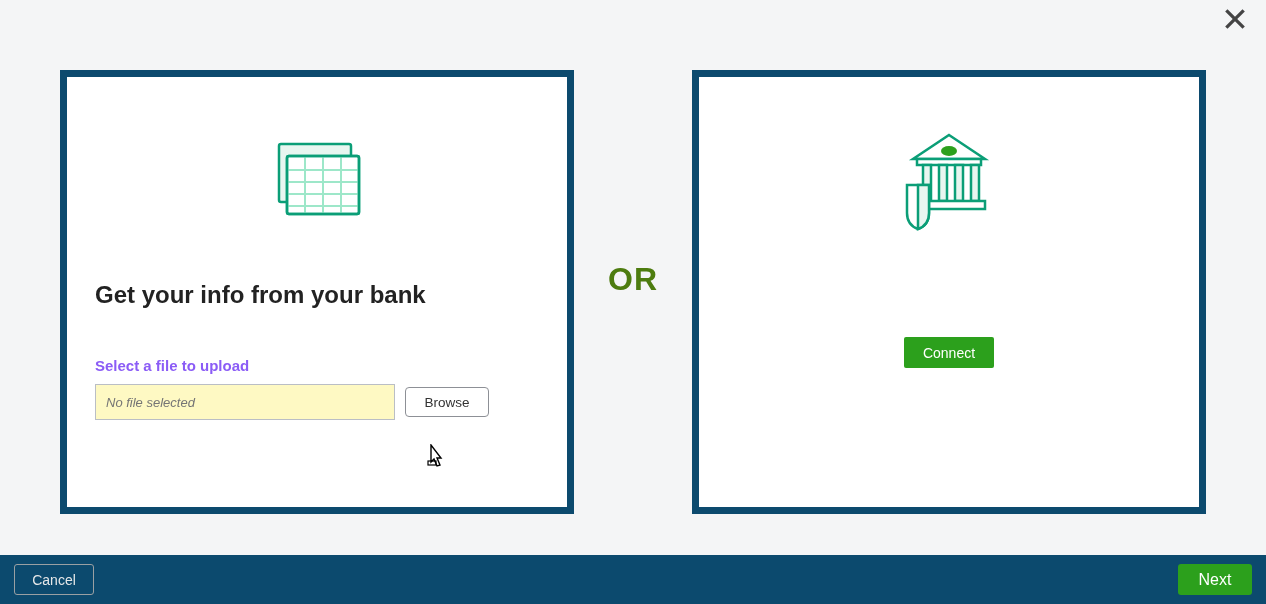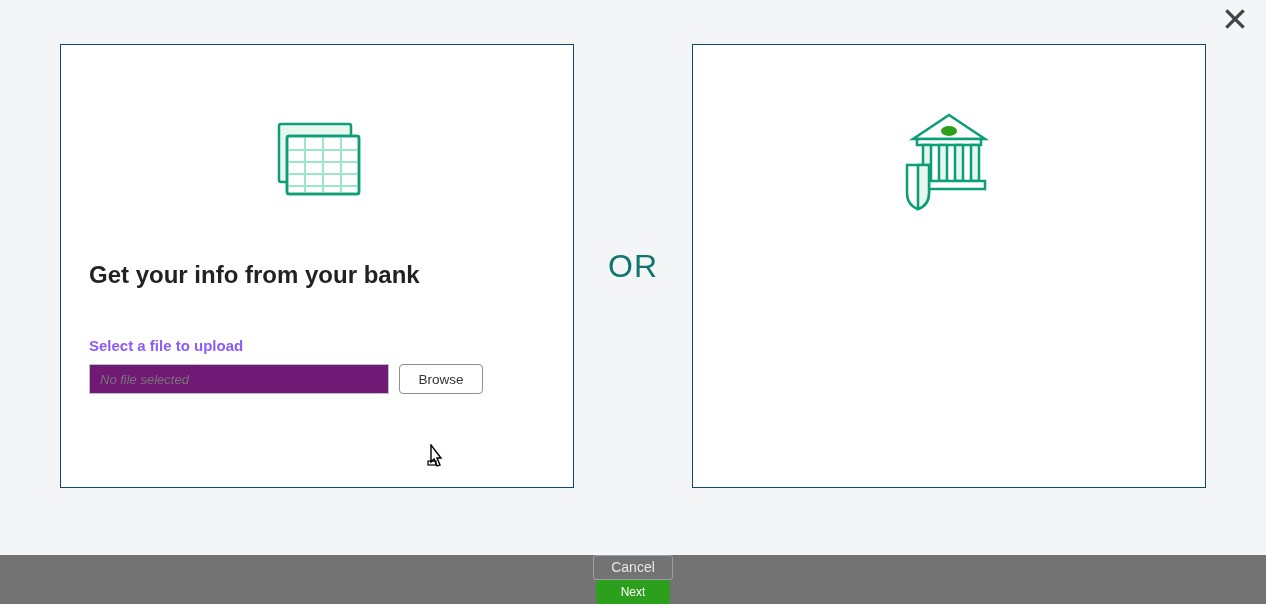--- a/index.html
+++ b/index.html
@@ -47,35 +47,36 @@
   }
   .content {
     padding: 44px 52px 60px 52px;
     display: flex;
     align-items: stretch;
     justify-content: center;
     gap: 0;
   }
   .card {
     background: #fff;
-    border: 1px solid #0c4a6e;
+    border: 7px solid #0c4a6e;
     width: 514px;
     min-height: 444px;
-    padding: 60px 28px 28px 28px;
+    padding: 48px 28px 28px 28px;
     display: flex;
     flex-direction: column;
+    margin-top: 26px;
   }
   .or-sep {
     width: 118px;
     display: flex;
     align-items: center;
     justify-content: center;
     font-size: 32px;
-    font-weight: 400;
-    color: #0f766e;
+    font-weight: 700;
+    color: #4d7c0f;
     letter-spacing: 1px;
   }
   .card-icon {
     height: 104px;
     display: flex;
     align-items: center;
     justify-content: center;
     margin-bottom: 48px;
     margin-top: 4px;
   }
@@ -101,27 +102,27 @@
     margin-top: 30px;
     margin-bottom: 10px;
   }
   .upload-row {
     display: flex;
     gap: 10px;
     align-items: center;
   }
   .file-input {
     flex: 0 0 300px;
-    height: 30px;
+    height: 36px;
     border: 1px solid #babec5;
     padding: 4px 10px;
     font-size: 13px;
     font-style: italic;
     color: #8a8f95;
-    background: #701a75;
+    background: #fef9c3;
   }
   .browse-btn {
     height: 30px;
     width: 84px;
     border: 1px solid #8d9096;
     background: #fff;
     font-size: 13.5px;
     color: #333;
     cursor: pointer;
     border-radius: 4px;
@@ -140,44 +141,43 @@
     font-size: 14px;
     border-radius: 2px;
     cursor: pointer;
   }
   .footer {
     position: absolute;
     bottom: 0;
     left: 0;
     right: 0;
     height: 49px;
-    background: #737373;
+    background: #0c4a6e;
     display: flex;
     align-items: center;
     justify-content: space-between;
     padding: 0 14px;
-    flex-direction: column;
   }
   .cancel-btn {
     background: transparent;
     border: 1px solid #9aa0a3;
     color: #e5e7e8;
     height: 31px;
     width: 80px;
     font-size: 14px;
     border-radius: 3px;
     cursor: pointer;
   }
   .next-btn {
     background: #2ca01c;
     color: #fff;
     border: none;
     height: 31px;
     width: 74px;
-    font-size: 12px;
+    font-size: 16px;
     border-radius: 3px;
     cursor: pointer;
   }
   .cursor {
     position: absolute;
     left: 425px;
     top: 444px;
     pointer-events: none;
     z-index: 20;
   }
@@ -230,20 +230,23 @@
           <rect x="24" y="36" width="8" height="36" fill="#e8f6f0" stroke="#0b9e77" stroke-width="2.5"></rect>
           <rect x="40" y="36" width="8" height="36" fill="#e8f6f0" stroke="#0b9e77" stroke-width="2.5"></rect>
           <rect x="56" y="36" width="8" height="36" fill="#e8f6f0" stroke="#0b9e77" stroke-width="2.5"></rect>
           <rect x="72" y="36" width="8" height="36" fill="#e8f6f0" stroke="#0b9e77" stroke-width="2.5"></rect>
           <rect x="16" y="72" width="70" height="8" fill="#ffffff" stroke="#0b9e77" stroke-width="2.5"></rect>
 
           <path d="M 8 56 L 30 56 L 30 84 Q 30 96 19 100 Q 8 96 8 84 Z" fill="#ffffff" stroke="#0b9e77" stroke-width="2.5"></path>
           <path d="M 19 56 L 30 56 L 30 84 Q 30 96 19 100 Z" fill="#e8f6f0" stroke="#0b9e77" stroke-width="2.5"></path>
         </svg>
       </div>
+      <div class="connect-wrap">
+        <button class="connect-btn">Connect</button>
+      </div>
     </div>
 
   </div>
 </div>
 
 <div class="footer">
   <button class="cancel-btn">Cancel</button>
   <button class="next-btn">Next</button>
 </div>
 

